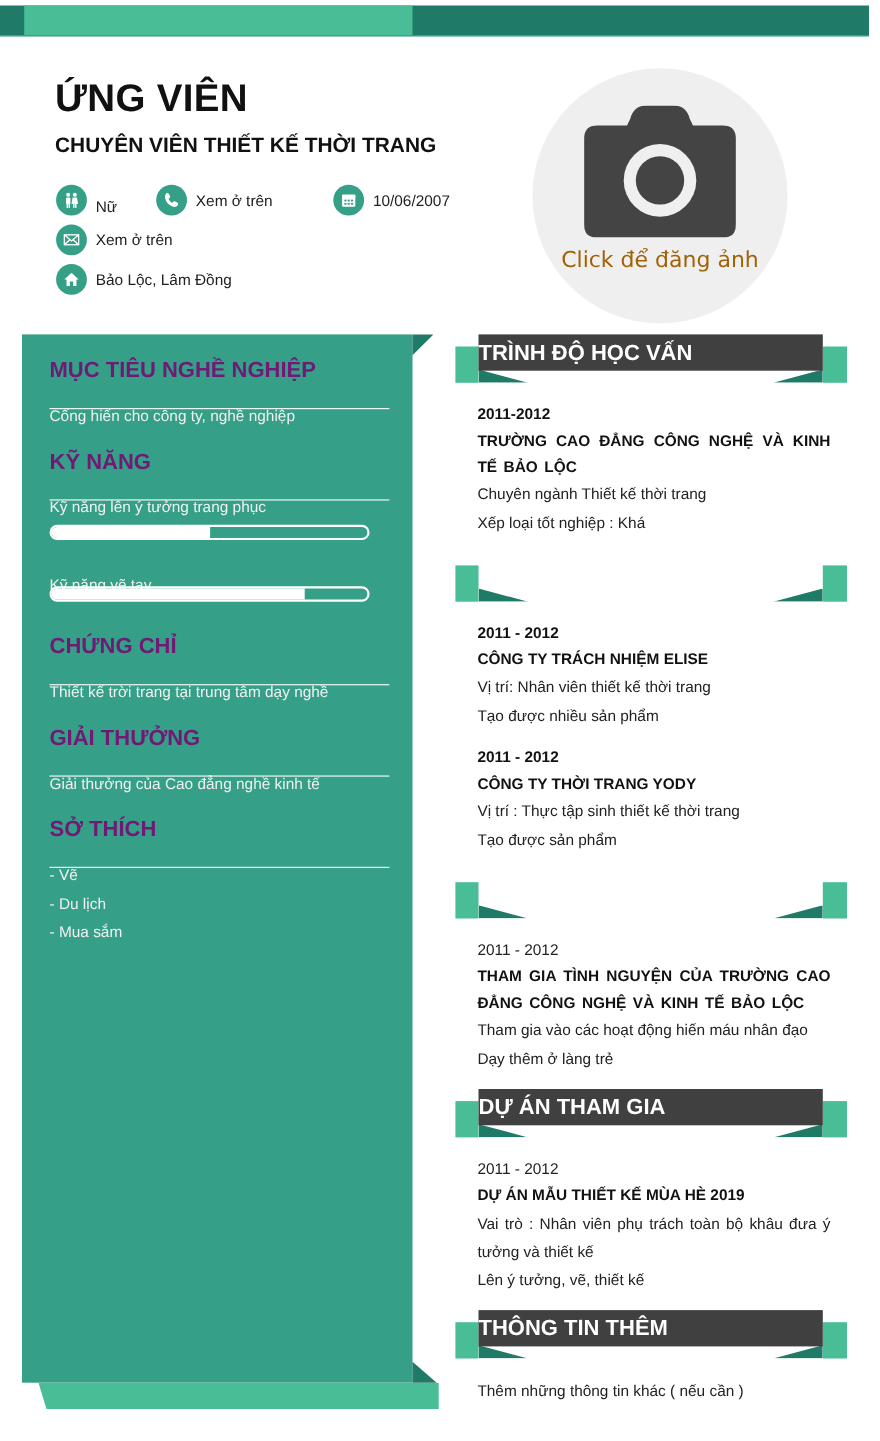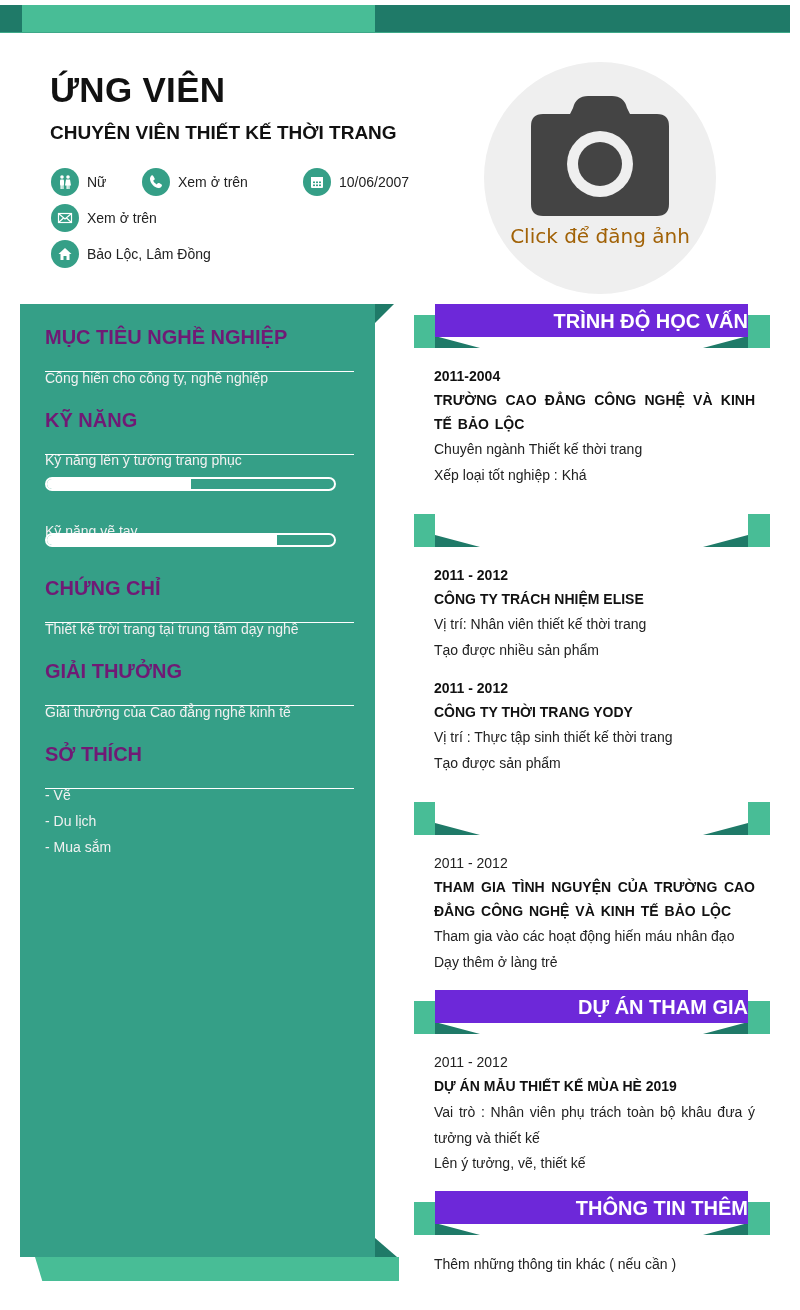--- a/index.html
+++ b/index.html
@@ -28,38 +28,38 @@
   .lsec-title { position: absolute; left: 45px; width: 309px; font-size: 20px; font-weight: 700; color: #701a75; padding-bottom: 22px; border-bottom: 1px solid #fff; }
   .ltext { position: absolute; left: 45px; font-size: 14px; color: #f1f1f1; }
   .bar { position: absolute; left: 45px; width: 291px; height: 14px; border: 2px solid #fff; border-radius: 8px; }
   .bar .fill { height: 100%; background: #fff; border-radius: 7px 0 0 7px; }
 
   .ribbon { position: absolute; left: 414px; width: 356px; height: 46px; }
   .ribbon .tail-l { position: absolute; left: 0; top: 11px; width: 21px; height: 33px; background: #48bd96; }
   .ribbon .tail-r { position: absolute; right: 0; top: 11px; width: 22px; height: 33px; background: #48bd96; }
   .ribbon .shade-l { position: absolute; left: 21px; top: 32px; width: 45px; height: 12px; background: #1f7a68; clip-path: polygon(0 0, 100% 100%, 0 100%); }
   .ribbon .shade-r { position: absolute; right: 22px; top: 32px; width: 45px; height: 12px; background: #1f7a68; clip-path: polygon(0 100%, 100% 0, 100% 100%); }
-  .ribbon .band { position: absolute; left: 21px; top: 0; width: 313px; height: 33px; background: #6d28d9; color: #fff; font-size: 20px; font-weight: 700; text-align: right; line-height: 34px; }
+  .ribbon .band { position: absolute; left: 21px; top: 0; width: 313px; height: 33px; background: #404040; color: #fff; font-size: 20px; font-weight: 700; text-align: left; line-height: 34px; }
 
   .rtext { position: absolute; left: 434px; width: 321px; font-size: 14px; color: #222; line-height: 24px; }
   .rtext.b { font-weight: 700; color: #111; }
   .rtext.just { text-align: justify; text-align-last: left; }
   .rtext.justb { text-align: justify; text-align-last: left; font-weight: 700; color: #111; word-spacing: 2px; }
 </style>
 </head>
 <body>
 
 <div class="topbar">
   <div class="seg"></div>
 </div>
 
 <div class="name">ỨNG VIÊN</div>
 <div class="role">CHUYÊN VIÊN THIẾT KẾ THỜI TRANG</div>
 
-<div class="info" style="left:51px; top:168px;">
+<div class="info" style="left:51px; top:168px;align-items:flex-end;">
   <span class="ic">
     <svg width="16" height="16" viewBox="0 0 16 16">
         <circle cx="5" cy="3" r="1.8" fill="#fff"></circle>
         <circle cx="11" cy="3" r="1.8" fill="#fff"></circle>
         <rect x="3" y="5.5" width="4" height="6" rx="1" fill="#fff"></rect>
         <rect x="3.5" y="11" width="1.3" height="4" fill="#fff"></rect>
         <rect x="5.3" y="11" width="1.3" height="4" fill="#fff"></rect>
         <path d="M9 5.5h4l1 6h-6z" fill="#fff"></path>
         <rect x="9.5" y="11" width="1.3" height="4" fill="#fff"></rect>
         <rect x="11.3" y="11" width="1.3" height="4" fill="#fff"></rect>
@@ -146,21 +146,21 @@
 <div class="ltext" style="top:813px;">- Du lịch</div>
 <div class="ltext" style="top:839px;">- Mua sắm</div>
 
 <div class="ribbon" style="top:304px;">
   <div class="tail-l"></div>
     <div class="tail-r"></div>
   <div class="shade-l"></div>
     <div class="shade-r"></div>
   <div class="band">TRÌNH ĐỘ HỌC VẤN</div>
 </div>
-<div class="rtext b" style="top:364px;">2011-2004</div>
+<div class="rtext b" style="top:364px;">2011-2012</div>
 <div class="rtext justb" style="top:388px;">TRƯỜNG CAO ĐẲNG CÔNG NGHỆ VÀ KINH TẾ BẢO LỘC</div>
 <div class="rtext" style="top:437px;">Chuyên ngành Thiết kế thời trang</div>
 <div class="rtext" style="top:463px;">Xếp loại tốt nghiệp : Khá</div>
 
 <div class="ribbon" style="top:503px;">
   <div class="tail-l"></div>
     <div class="tail-r"></div>
   <div class="shade-l"></div>
     <div class="shade-r"></div>
 </div>

